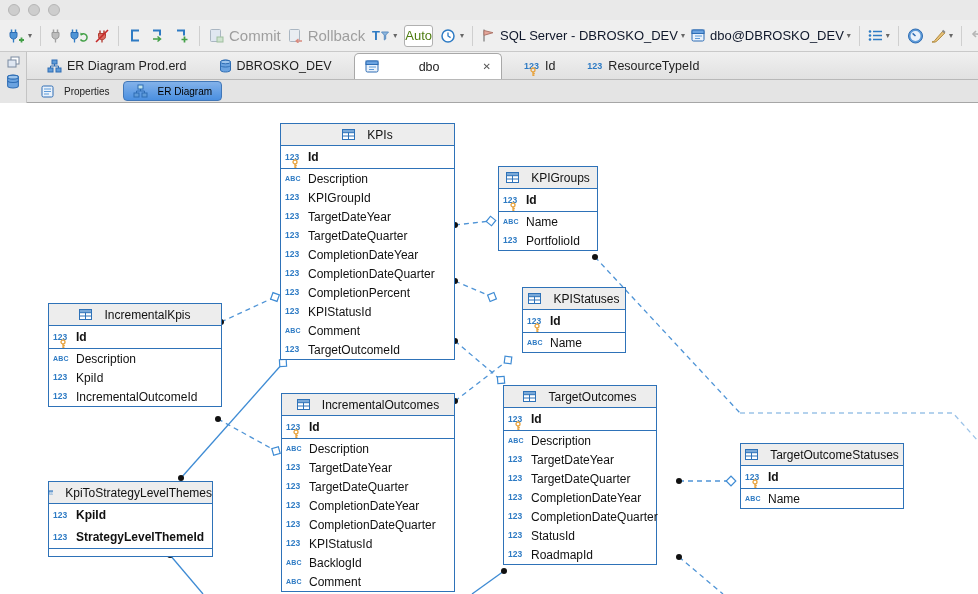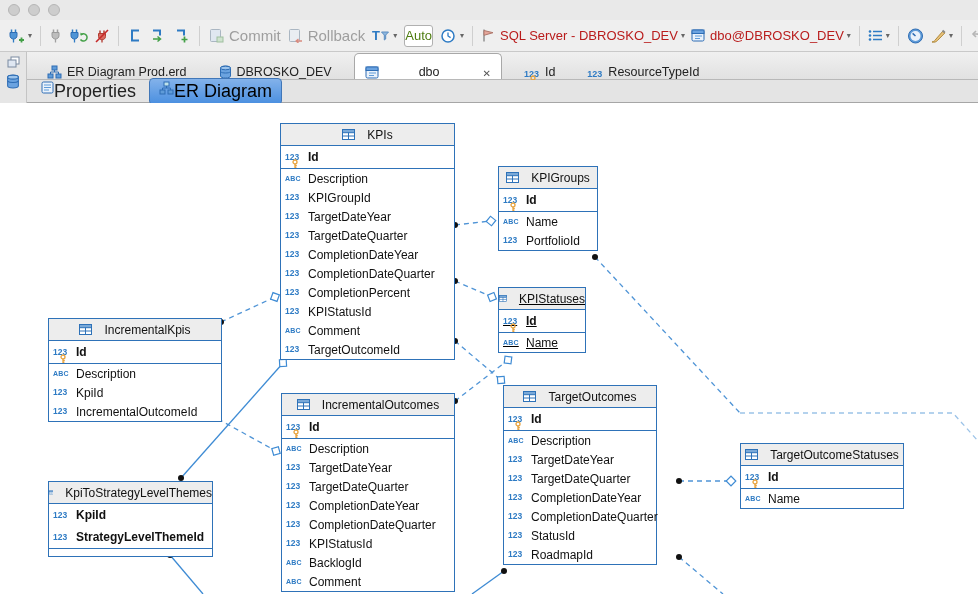--- a/index.html
+++ b/index.html
@@ -13,44 +13,44 @@
   .light { width:12px; height:12px; border-radius:50%; background:#cdcdcd; border:1px solid #b6b6b6; }
 
   
   .toolbar { position:absolute; left:0; top:20px; width:978px; height:32px;
     background:#efefef; border-bottom:1px solid #c9c9c9;
     display:flex; align-items:center; padding:0 4px; white-space:nowrap; }
   .tbtn { display:inline-flex; align-items:center; gap:2px; padding:2px 3px; }
   .sep { width:1px; height:20px; background:#cfcfcf; margin:0 5px; flex:0 0 1px; }
   .dd { font-size:8px; color:#666; margin-left:1px; }
   .tblabel { font-size:15px; color:#9e9e9e; margin-left:3px; }
-  .tblabel2 { font-size:13px; color:#b91c1c; margin-left:3px; }
+  .tblabel2 { font-size:13px; color:#0f172a; margin-left:3px; }
   .combo { width:100px; height:22px; background:#fff; border:1px solid #b0b0b0; border-radius:3px;
     display:inline-flex; align-items:center; justify-content:center; font-size:13px; color:#4d7c0f; margin:0 4px; }
 
   
   .gutter { position:absolute; left:0; top:52px; width:27px; height:51px;
     background:#e6e6e6; border-right:1px solid #c4c4c4; display:flex; flex-direction:column;
     align-items:center; padding-top:4px; gap:6px; }
   .tabrow1 { position:absolute; left:27px; top:52px; width:951px; height:28px;
     background:linear-gradient(#f0f0f0,#e1e1e1); border-bottom:1px solid #b8b8b8;
     display:flex; align-items:flex-end; padding-left:4px; }
-  .tab { display:flex; align-items:flex-end; gap:5px; height:27px; padding:0 16px;
+  .tab { display:flex; align-items:center; gap:5px; height:27px; padding:0 16px;
     font-size:12.5px; color:#222; }
   .tab.active { background:#fff; border:1px solid #a8a8a8; border-bottom:none;
     border-radius:5px 5px 0 0; height:26px; padding:0 10px; margin:0 6px;gap:40px; }
   .close { font-size:10px; color:#555; margin-left:3px; }
   .numtab { position:relative; font-size:9px; font-weight:bold; color:#2e7bc4; width:16px; display:inline-block; }
   .numtab .key { position:absolute; left:5px; top:6px; }
 
   
   .tabrow2 { position:absolute; left:27px; top:80px; width:951px; height:23px;
     background:#e4e4e4; border-bottom:1px solid #a6a6a6;
     display:flex; align-items:center; padding-left:5px; gap:4px; }
-  .vtab { display:flex; align-items:flex-start; gap:0; font-size:18px; color:#222; padding:2px 9px; border-radius:4px; }
+  .vtab { display:flex; align-items:center; gap:10px; font-size:10px; color:#222; padding:2px 9px; border-radius:4px; }
   .vtab.active { background:linear-gradient(#83b2ea,#4a8fe0); border:1px solid #4177b8; color:#000; }
 
   
   .canvas { position:absolute; left:0; top:103px; width:978px; height:491px; background:#fff; overflow:hidden; }
   #rel-svg { position:absolute; left:0; top:0; }
 
   .entity { position:absolute; background:#fff; border:1.5px solid #2e72b8; }
   .ent-header { height:22px; background:#ededed; border-bottom:1px solid #2e72b8;
     display:flex; align-items:center; justify-content:center; gap:12px; font-size:12px; color:#111; }
   .ent-pk { border-bottom:1px solid #2e72b8; }
@@ -406,21 +406,21 @@
             <div class="col-row">
               <span class="ticon abc">ABC</span>
               <span class="col-label">Name</span>
             </div>
             <div class="col-row">
               <span class="ticon">123</span>
               <span class="col-label">PortfolioId</span>
             </div>
           </div>
         </div>
-        <div class="entity" style="left: 498px; top: 184px; width: 88px; text-decoration: underline;">
+        <div class="entity" style="left: 522px; top: 184px; width: 104px;">
           <div class="ent-header">
             <svg width="13" height="11" viewBox="0 0 13 11">
               <rect x="0.5" y="0.5" width="12" height="10" fill="#fff" stroke="#2e72b8"></rect>
               <rect x="0.5" y="0.5" width="12" height="3.2" fill="#7aa9d8" stroke="#2e72b8"></rect>
               <path d="M6.5 3.5v7M0.5 7h12" stroke="#2e72b8" fill="none"></path>
             </svg>
             <span>KPIStatuses</span>
           </div>
           <div class="ent-pk">
             <div class="col-row">
@@ -431,21 +431,21 @@
               <span class="col-label">Id</span>
             </div>
           </div>
           <div class="ent-cols">
             <div class="col-row">
               <span class="ticon abc">ABC</span>
               <span class="col-label">Name</span>
             </div>
           </div>
         </div>
-        <div class="entity" style="left: 48px; top: 215px; width: 174px;">
+        <div class="entity" style="left: 48px; top: 200px; width: 174px;">
           <div class="ent-header">
             <svg width="13" height="11" viewBox="0 0 13 11">
               <rect x="0.5" y="0.5" width="12" height="10" fill="#fff" stroke="#2e72b8"></rect>
               <rect x="0.5" y="0.5" width="12" height="3.2" fill="#7aa9d8" stroke="#2e72b8"></rect>
               <path d="M6.5 3.5v7M0.5 7h12" stroke="#2e72b8" fill="none"></path>
             </svg>
             <span>IncrementalKpis</span>
           </div>
           <div class="ent-pk">
             <div class="col-row">

